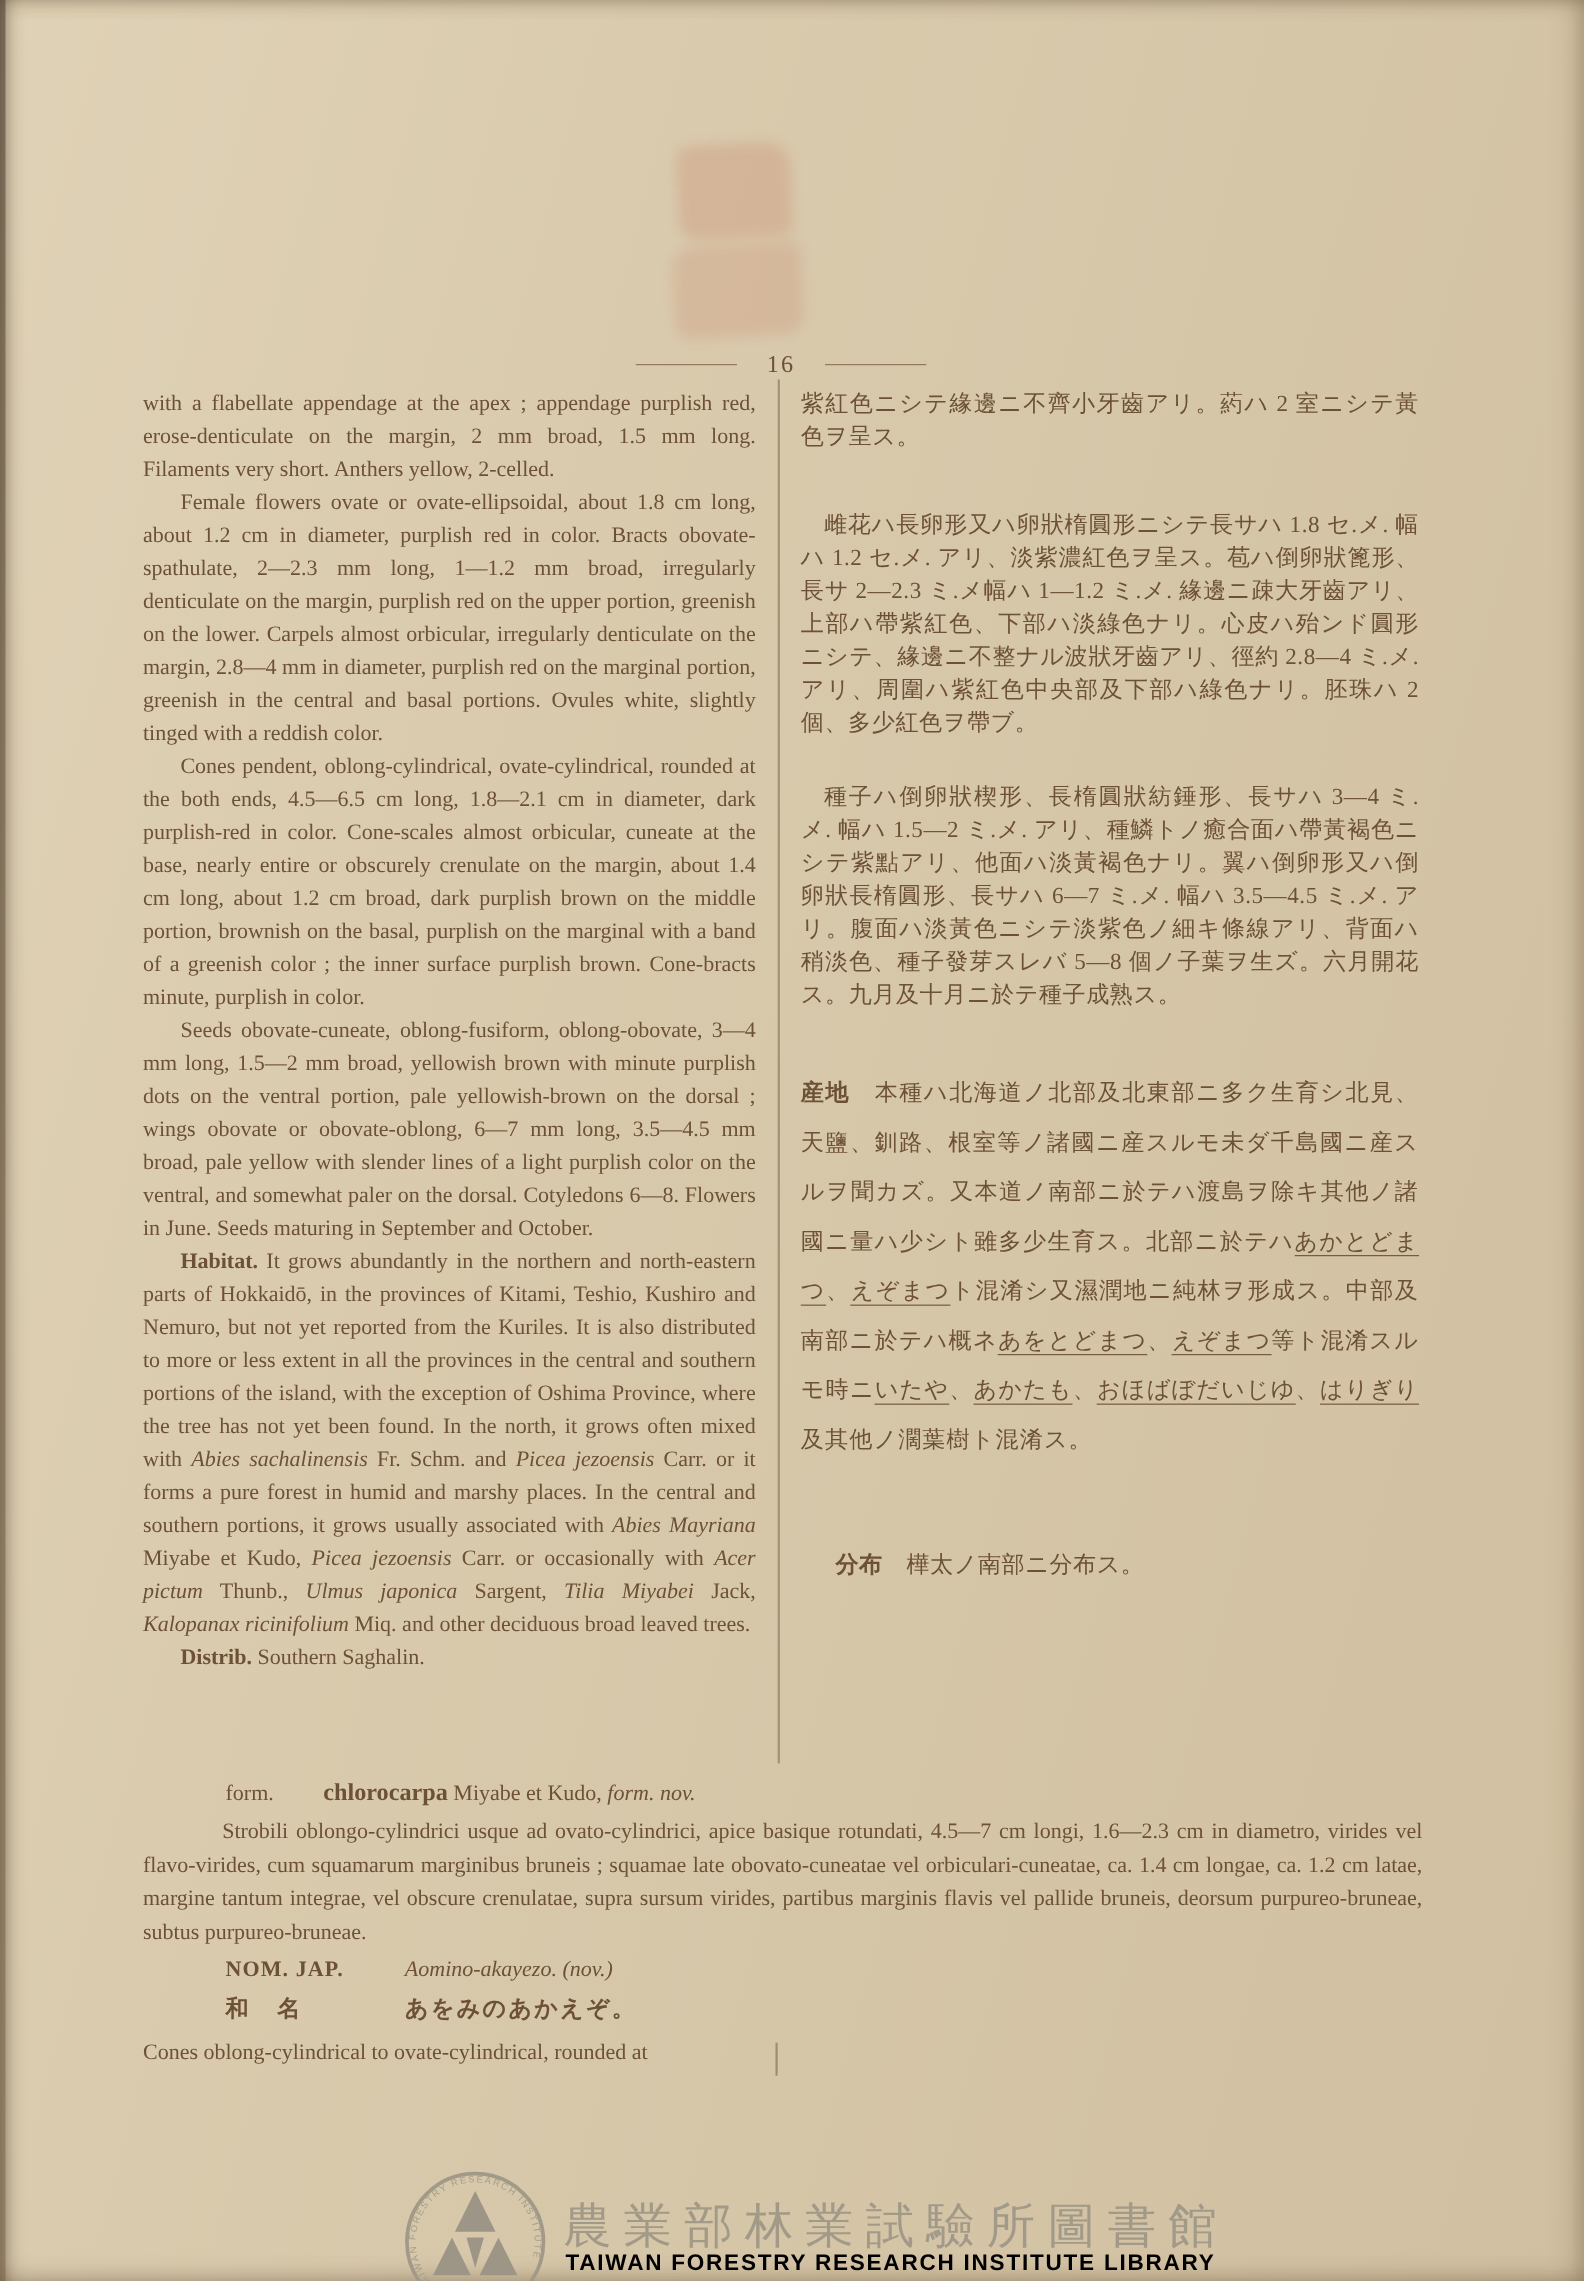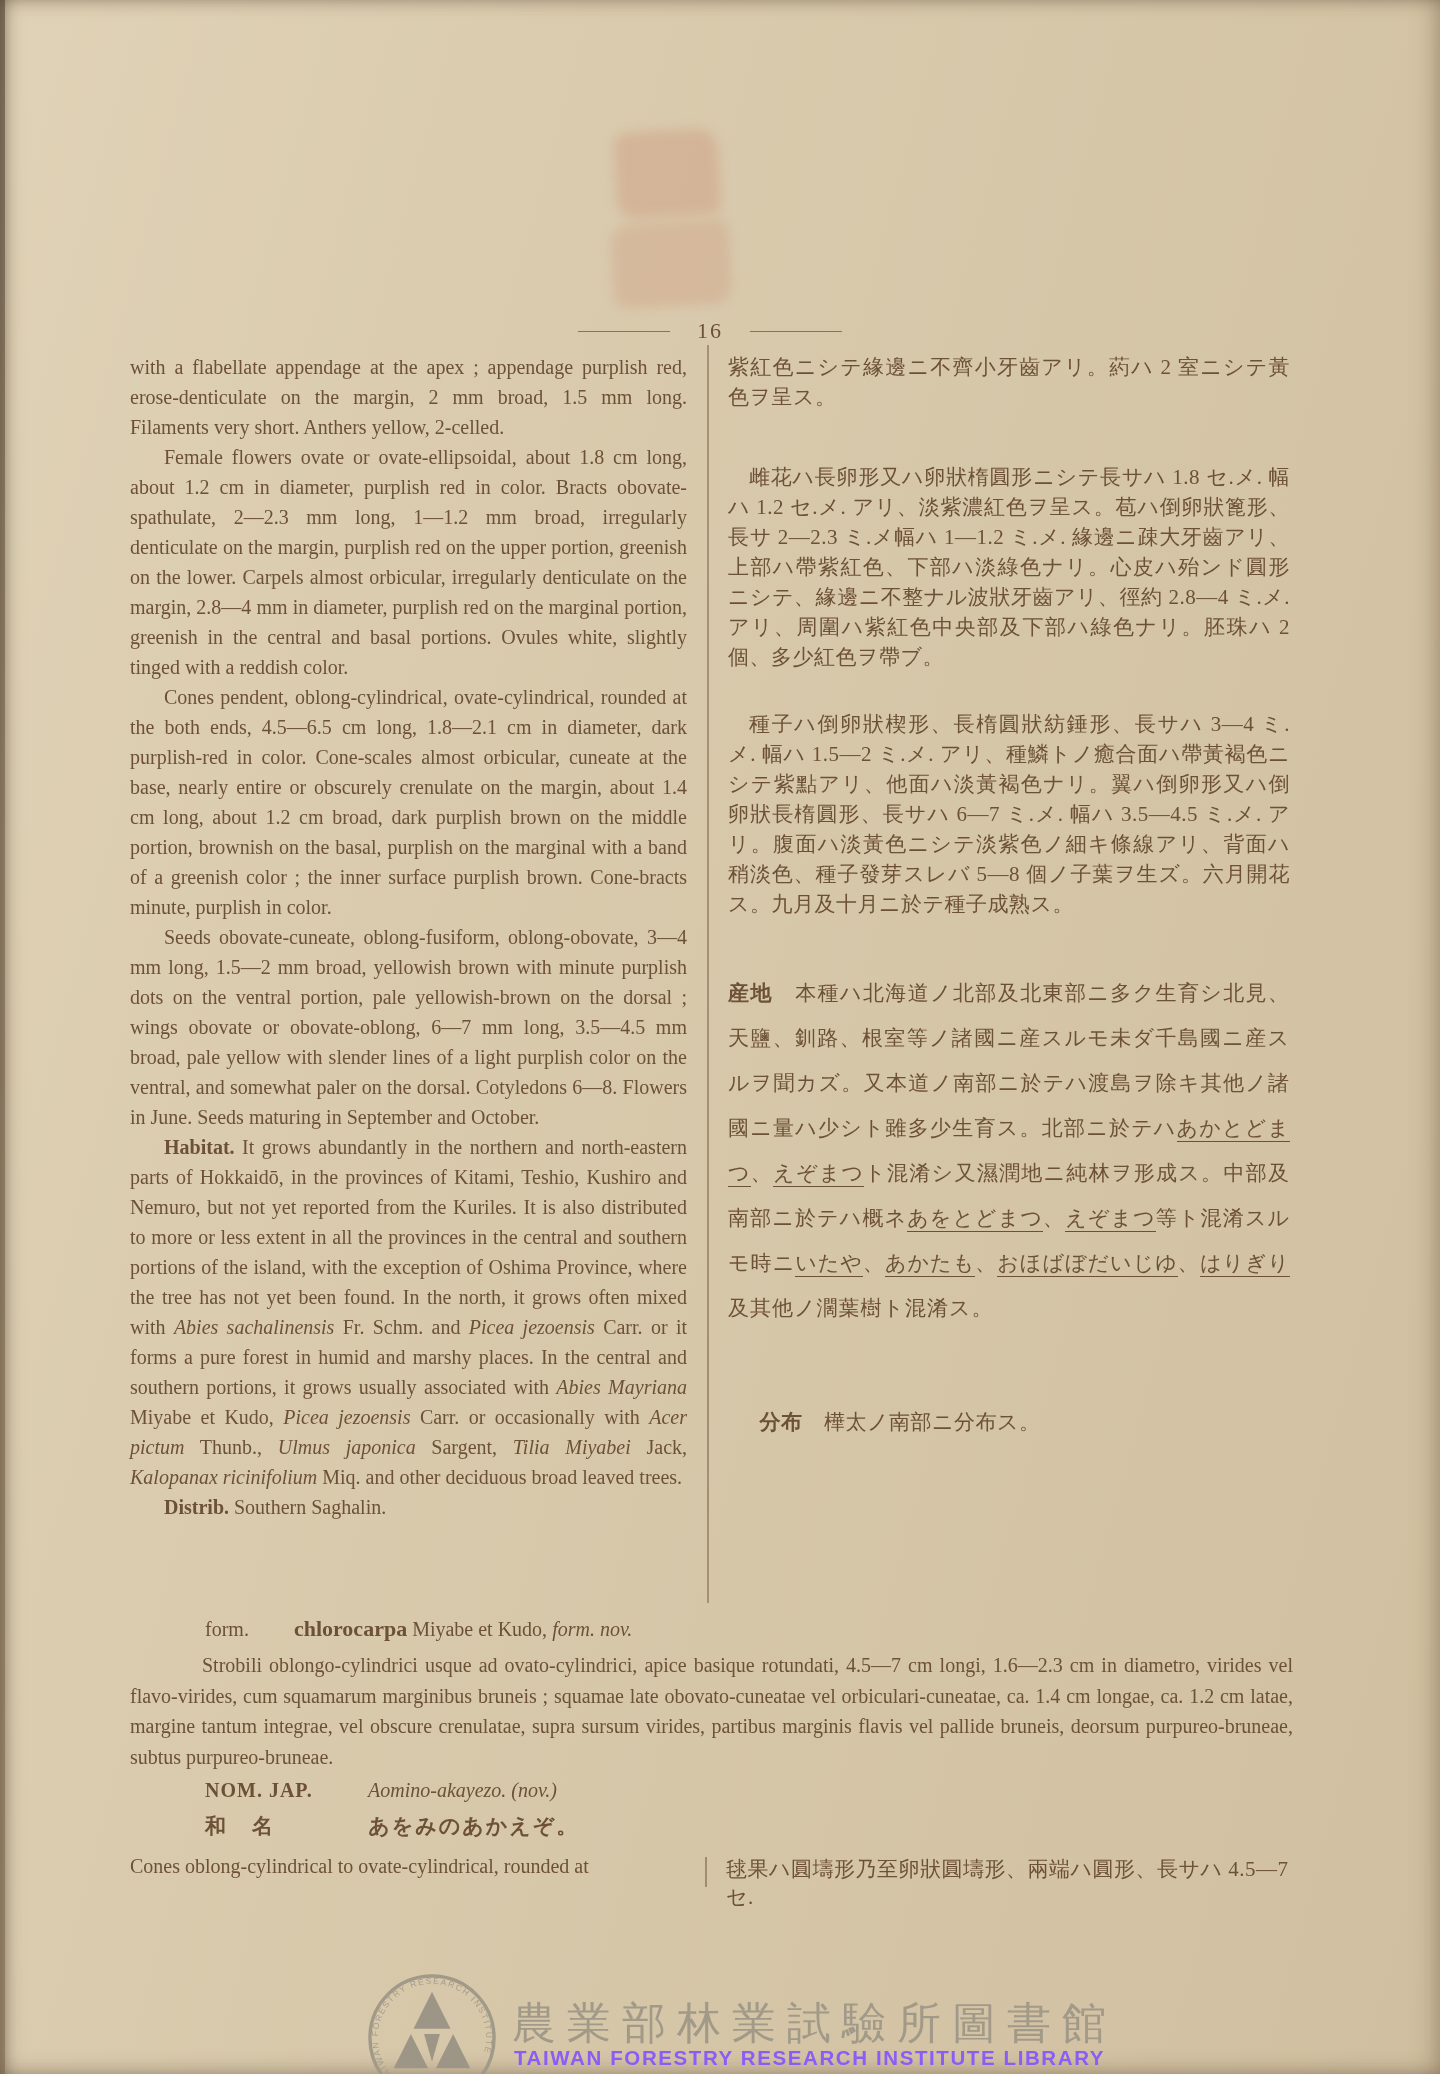--- a/index.html
+++ b/index.html
@@ -63,21 +63,21 @@
   .final-row .en{width:557px;font-size:20px;text-align:justify;}
   .final-row .bar{width:2px;height:30px;background:#8a7356;margin:2px 19px 0 18px;opacity:.7;}
   .final-row .jp{flex:1;font-size:21px;letter-spacing:.5px;}
 
   
   .watermark{position:absolute;left:0;top:1960px;width:1440px;height:114px;color:#a29a89;}
   .wm-logo{position:absolute;left:366px;top:12px;width:132px;height:132px;}
   .wm-title{position:absolute;left:512px;top:34px;font-size:44px;letter-spacing:11px;
     font-family:"Liberation Sans",sans-serif;white-space:nowrap;}
   .wm-sub{position:absolute;left:514px;top:86px;font-size:20.5px;font-weight:bold;
-    letter-spacing:1.6px;font-family:"Liberation Sans",sans-serif;white-space:nowrap;color:#8b5cf6;}
+    letter-spacing:1.6px;font-family:"Liberation Sans",sans-serif;white-space:nowrap;color:#000000;}
 </style>
 </head>
 <body>
 
 <div class="page-edge"></div>
 <div class="left-dark-strip"></div>
 
 <div class="red-stamp">
   <div class="blob b1"></div>
   <div class="blob b2"></div>
@@ -118,21 +118,20 @@
 </div>
 
 <div class="wamei-row">
   <span class="lbl">和名</span>
   <span class="val">あをみのあかえぞ。</span>
 </div>
 
 <div class="final-row">
   <span class="en">Cones oblong-cylindrical to ovate-cylindrical, rounded at</span>
   <span class="bar"></span>
-  <span class="jp">毬果ハ圓壔形乃至卵狀圓壔形、兩端ハ圓形、長サハ 4.5—7 セ.</span>
 </div>
 
 <div class="watermark">
   <svg class="wm-logo" viewBox="0 0 100 100">
     <circle cx="50" cy="50" r="47" fill="none" stroke="#a29a89" stroke-width="2.6"></circle>
     <defs>
       <path id="sealArc" d="M 50 91 A 41 41 0 1 1 50.01 91" fill="none"></path>
     </defs>
     <text font-size="6.4" fill="#a49d8c" letter-spacing="1.2" font-family="Liberation Sans, sans-serif">
       <textPath href="#sealArc" startOffset="12%">TAIWAN FORESTRY RESEARCH INSTITUTE</textPath>

